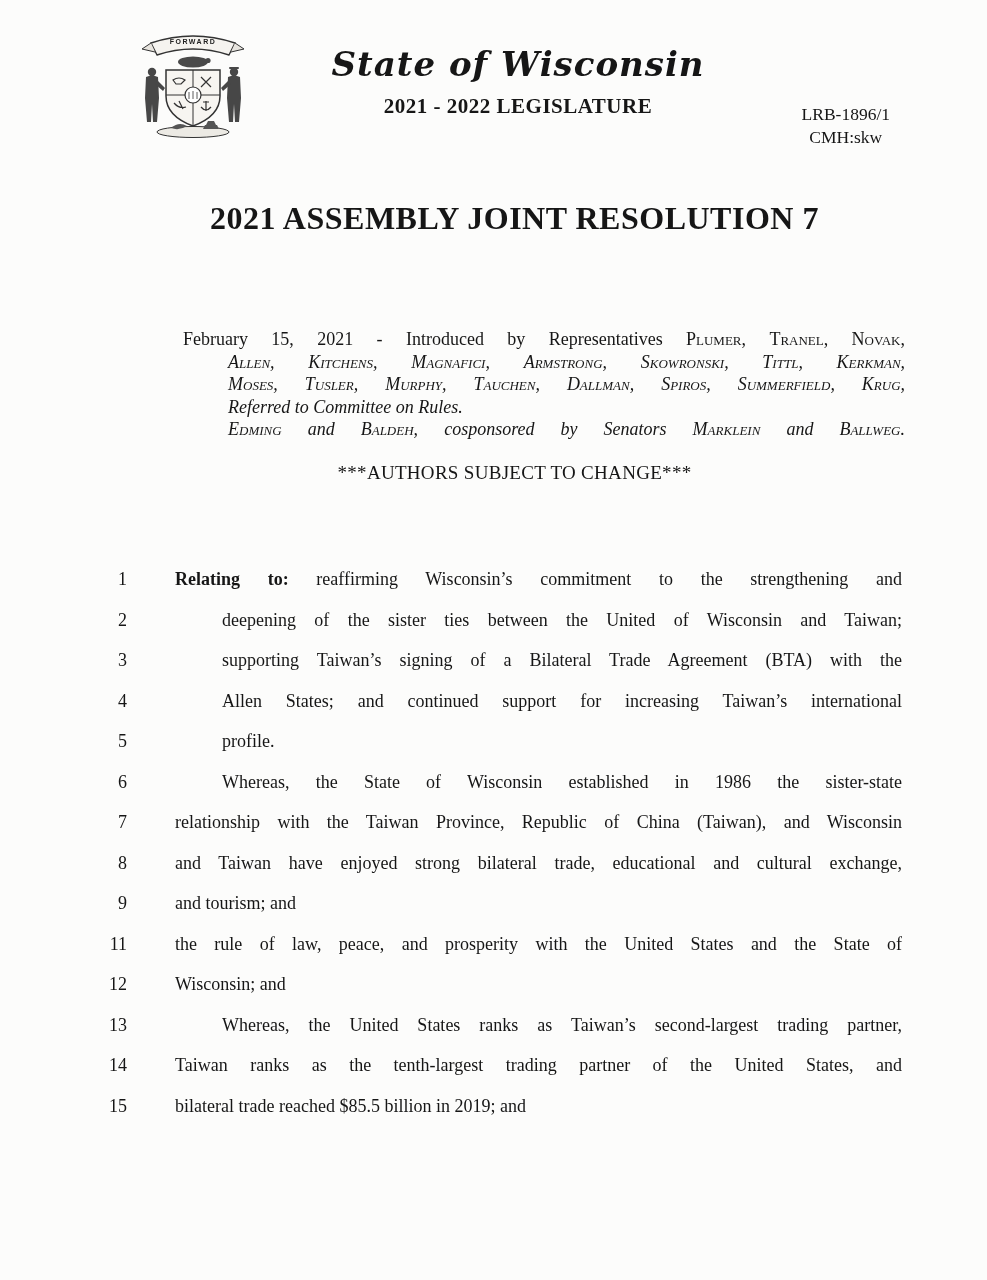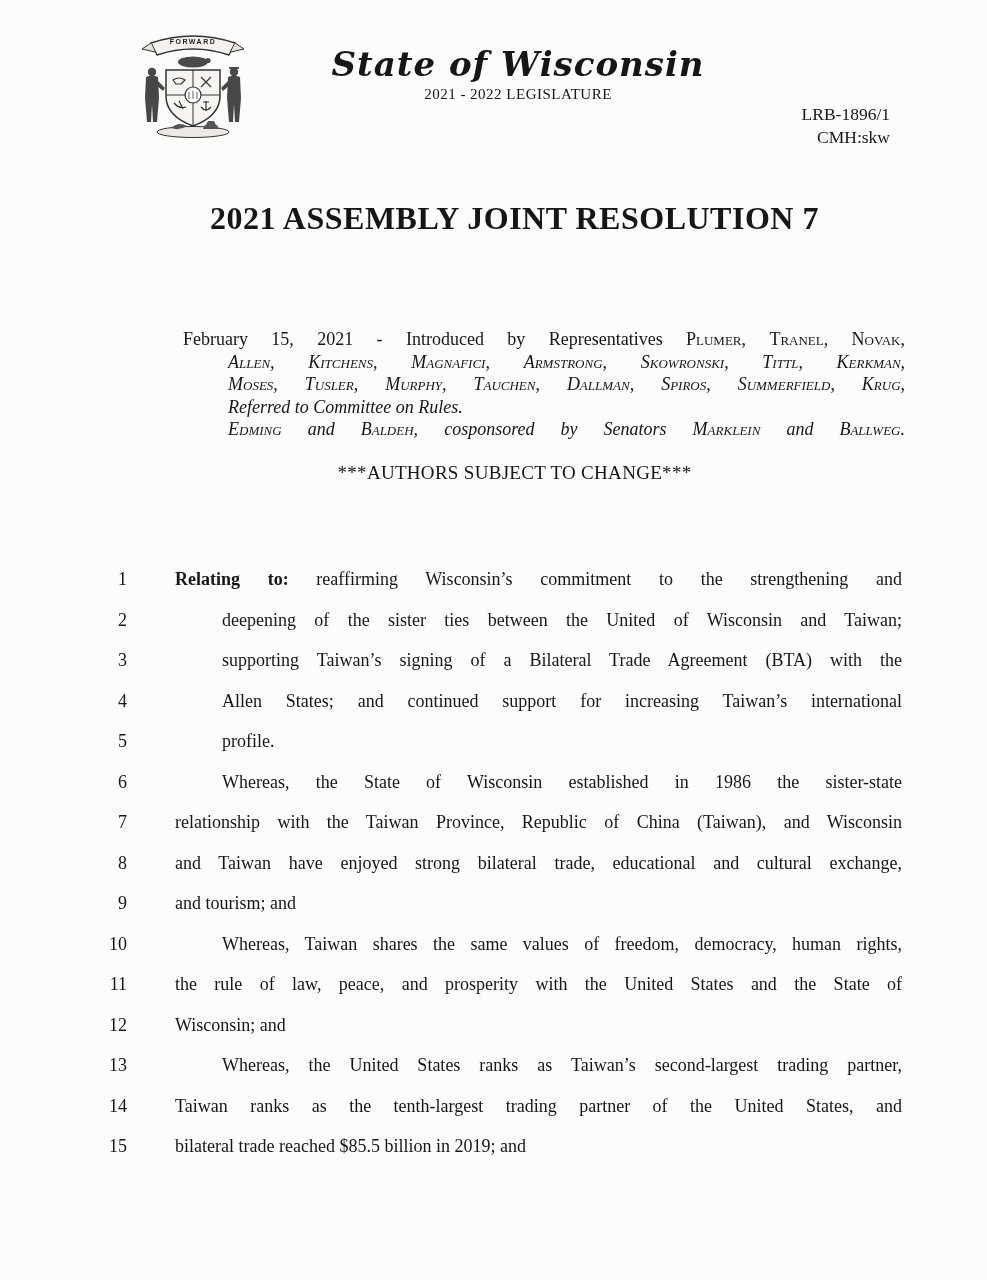--- a/index.html
+++ b/index.html
@@ -12,22 +12,22 @@
     color: #161616;
     overflow: hidden;
   }
   .crest { position: absolute; left: 127px; top: 26px; width: 132px; height: 120px; }
   .masthead { position: absolute; left: 248px; top: 44px; width: 540px; text-align: center; }
   .state-title {
     font-family: "DejaVu Serif", serif;
     font-size: 34px; font-weight: bold; font-style: italic;
     letter-spacing: 1px; line-height: 40px;
   }
-  .legislature { font-size: 15px; font-weight: normal; letter-spacing: 0.5px; margin-top: 2px; }
-  .lrb-block { position: absolute; top: 103px; right: 97px; text-align: right; font-size: 17.5px; line-height: 23px; }
+  .legislature { font-size: 21px; font-weight: bold; letter-spacing: 0.5px; margin-top: 10px; }
+  .lrb-block { position: absolute; top: 103px; right: 97px; text-align: center; font-size: 17.5px; line-height: 23px; }
   .doc-title {
     position: absolute; top: 200px; left: 21px; width: 100%;
     text-align: center; font-size: 32px; font-weight: bold; letter-spacing: 0.5px;
   }
   .intro { position: absolute; top: 328px; left: 183px; width: 722px; font-size: 18px; }
   .intro-line { line-height: 22.5px; }
   .intro .ind { padding-left: 45px; font-style: italic; }
   .authors-notice {
     position: absolute; top: 462px; left: 21px; width: 100%;
     text-align: center; font-size: 19px; letter-spacing: 0.3px;
@@ -143,24 +143,20 @@
       </div>
       <div class="body-line">
         <span class="line-num">8</span>
         <div class="line-text just"><span>and Taiwan have enjoyed strong bilateral trade, educational and cultural exchange,</span></div>
       </div>
       <div class="body-line">
         <span class="line-num">9</span>
         <div class="line-text"><span>and tourism; and</span></div>
       </div>
       <div class="body-line">
-        <span class="line-num">10</span>
-        <div class="line-text ind just"><span>Whereas, Taiwan shares the same values of freedom, democracy, human rights,</span></div>
-      </div>
-      <div class="body-line">
         <span class="line-num">11</span>
         <div class="line-text just"><span>the rule of law, peace, and prosperity with the United States and the State of</span></div>
       </div>
       <div class="body-line">
         <span class="line-num">12</span>
         <div class="line-text"><span>Wisconsin; and</span></div>
       </div>
       <div class="body-line">
         <span class="line-num">13</span>
         <div class="line-text ind just"><span>Whereas, the United States ranks as Taiwan’s second-largest trading partner,</span></div>

